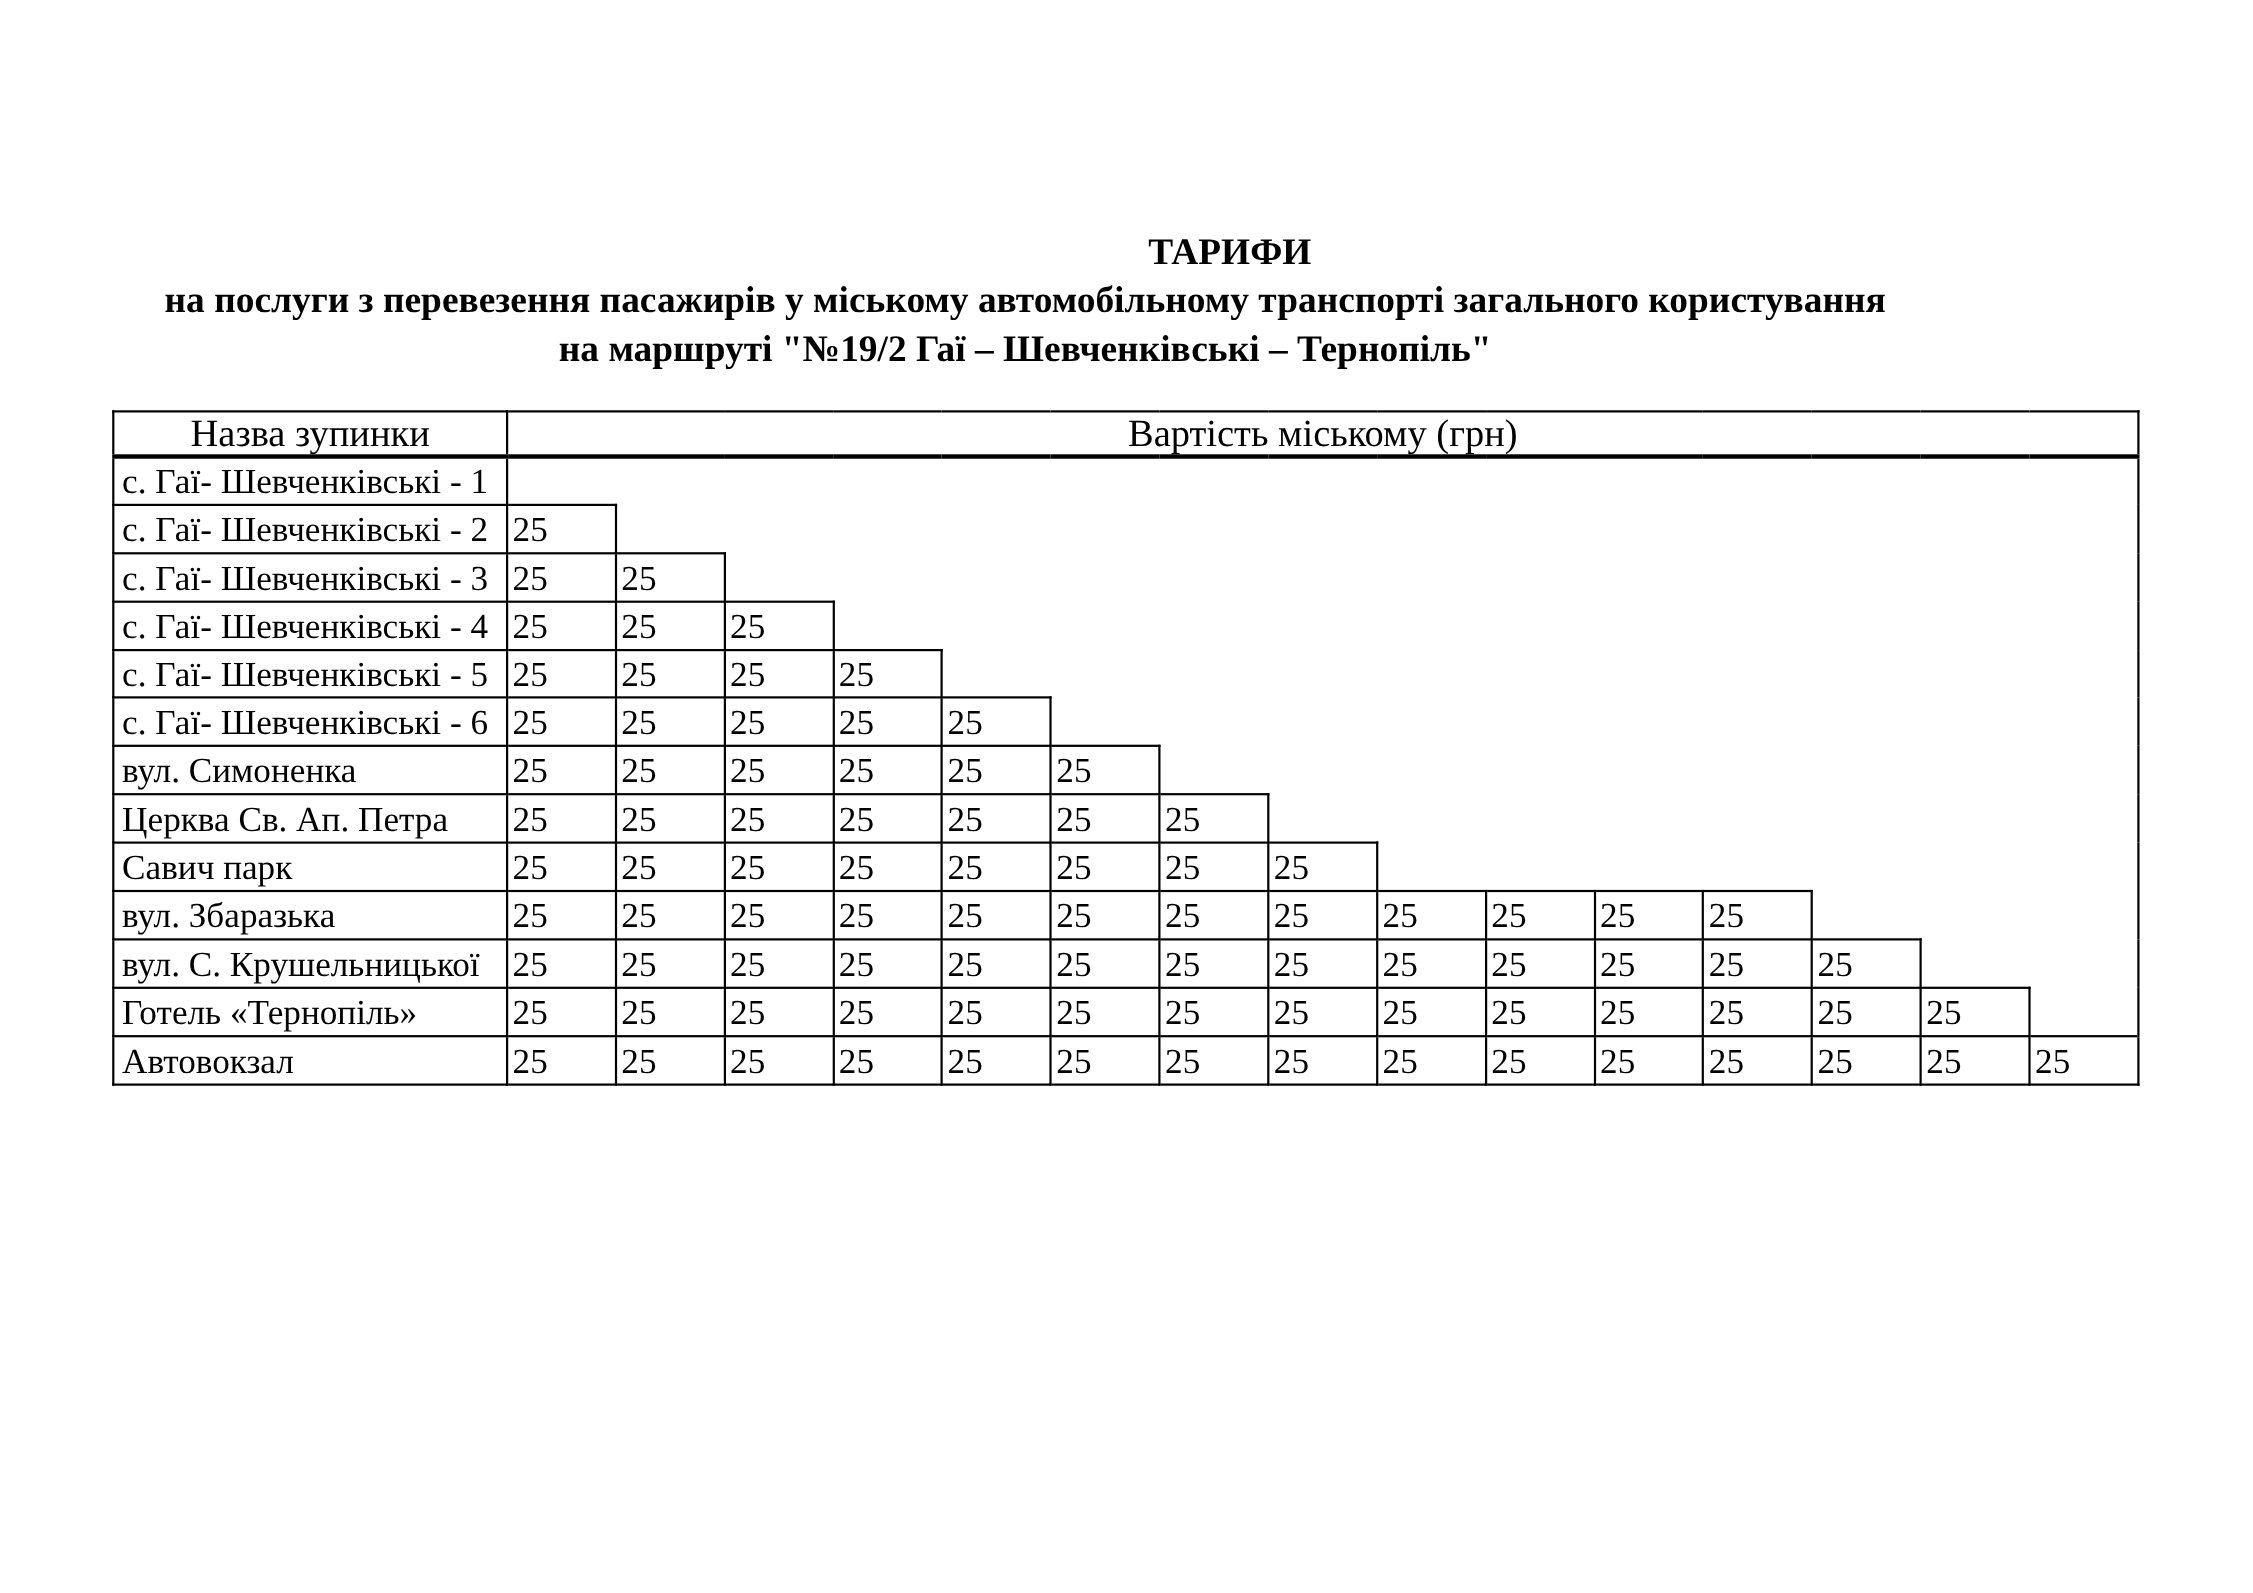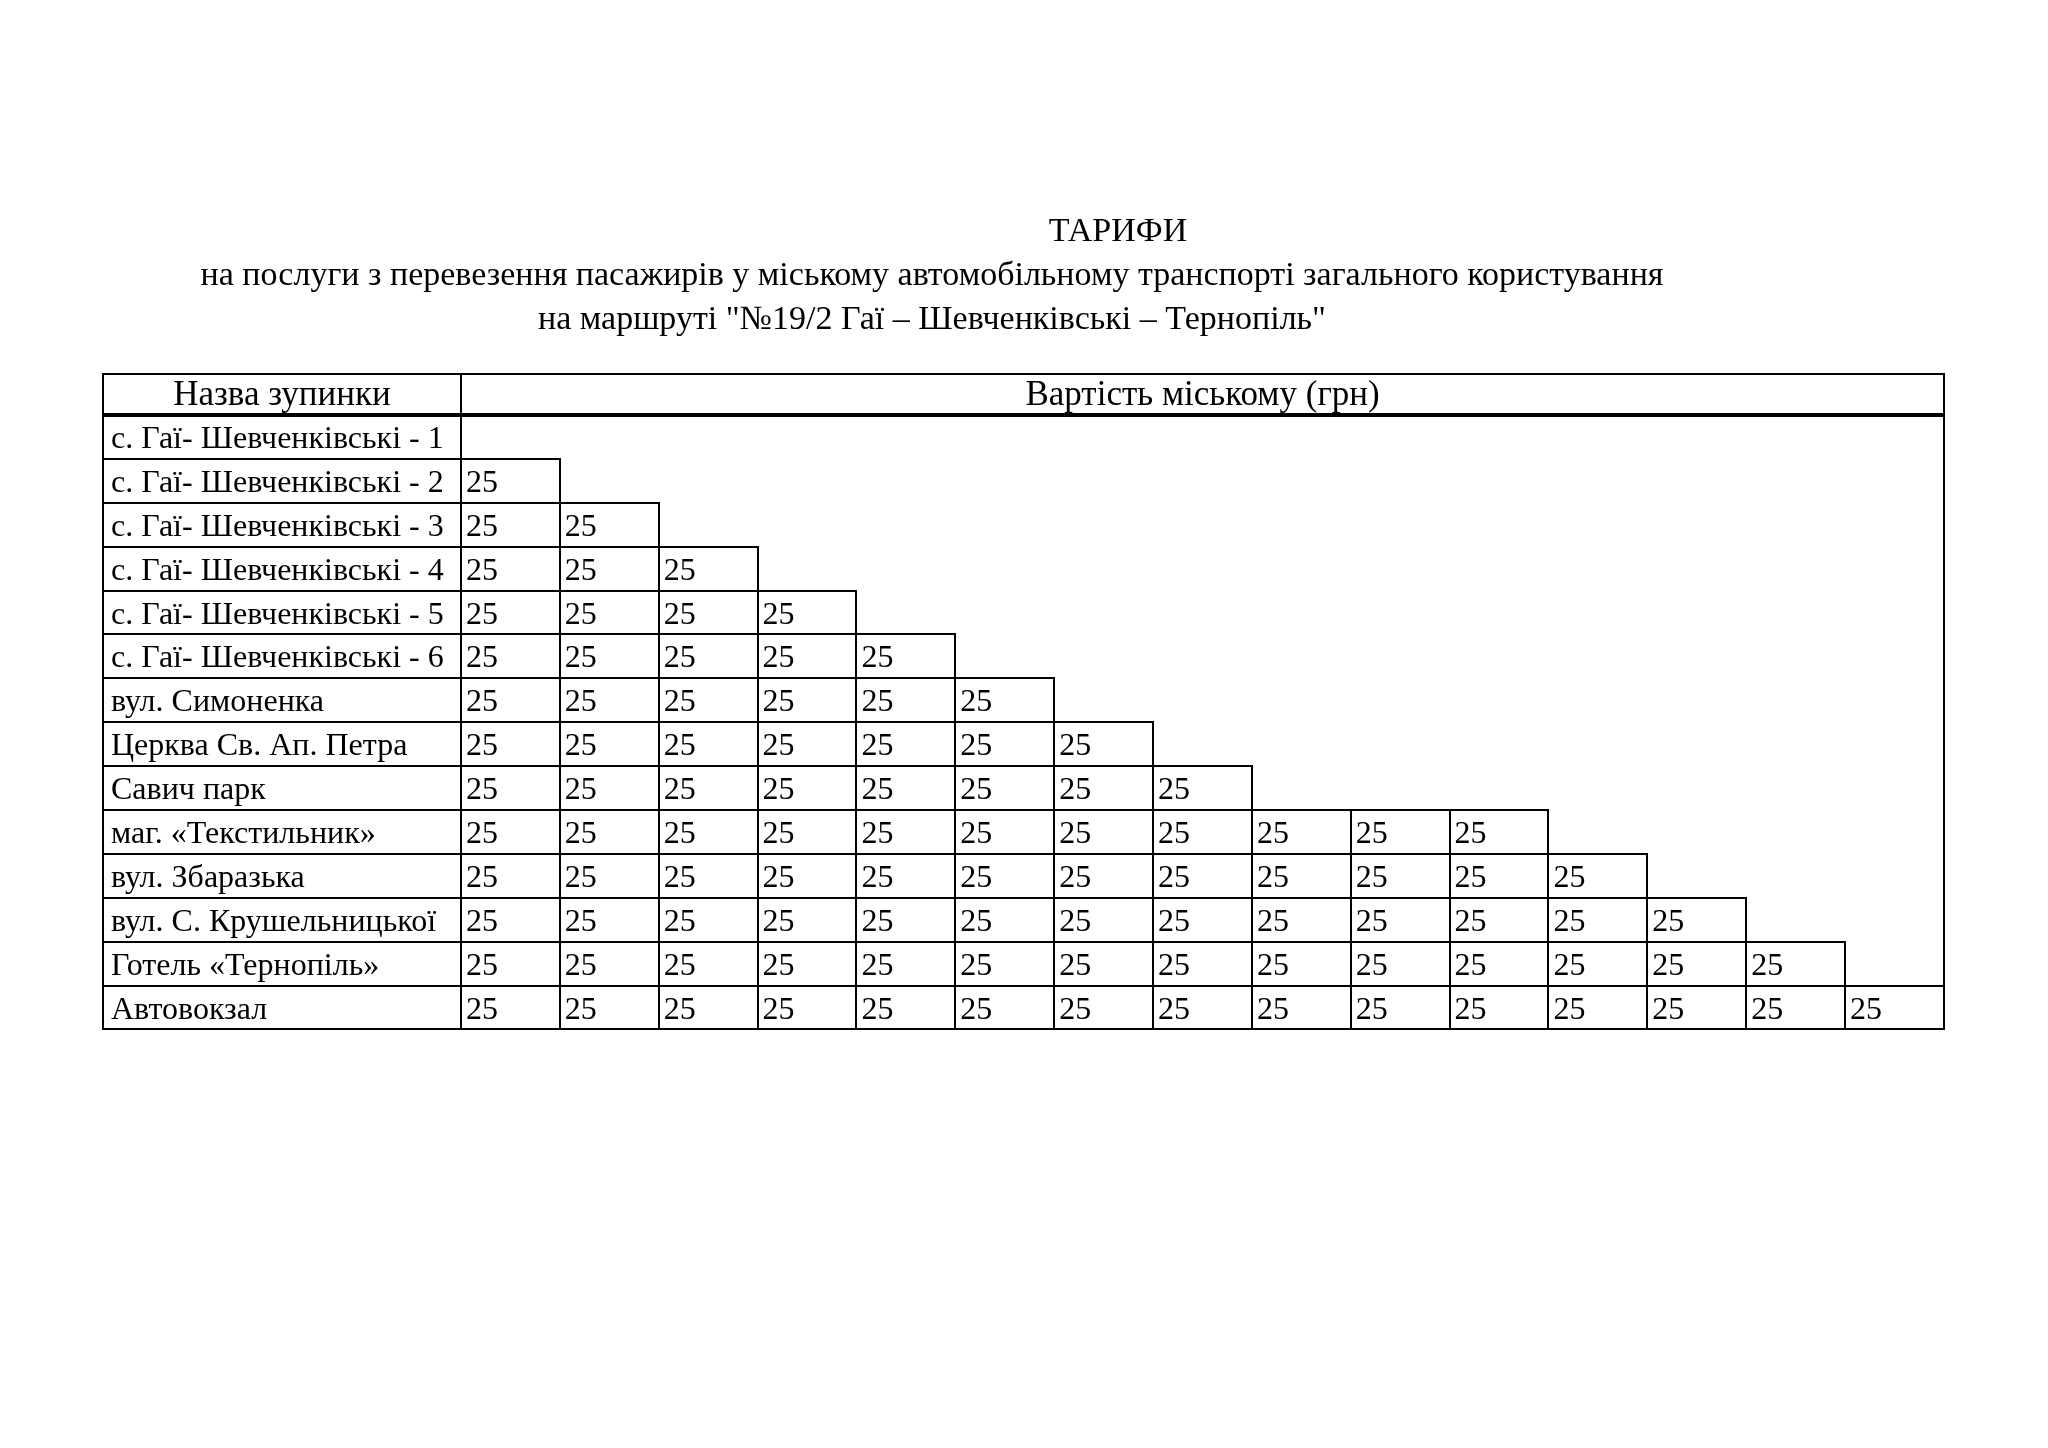--- a/index.html
+++ b/index.html
@@ -12,21 +12,21 @@
       color: #000000;
       font-family: "Liberation Serif", serif;
       overflow: hidden;
     }
     .heading {
       position: absolute;
       top: 208px;
       left: 0;
       width: 1864px;
       text-align: center;
-      font-weight: normal;
+      font-weight: bold;
       font-size: 34px;
       line-height: 44px;
       color: #000000;
       white-space: nowrap;
     }
     .heading .l1 { position: relative; left: 186px; }
     table.tariff {
       position: absolute;
       left: 102px;
       top: 373px;
@@ -168,35 +168,20 @@
           <td class="fare">25</td>
           <td class="fare">25</td>
           <td class="fare">25</td>
           <td class="fare">25</td>
           <td class="fare">25</td>
           <td class="fare">25</td>
           <td class="fare">25</td>
           <td class="void" colspan="7"></td>
         </tr>
         <tr>
-          <td class="name">маг. «Текстильник»</td>
-          <td class="fare">25</td>
-          <td class="fare">25</td>
-          <td class="fare">25</td>
-          <td class="fare">25</td>
-          <td class="fare">25</td>
-          <td class="fare">25</td>
-          <td class="fare">25</td>
-          <td class="fare">25</td>
-          <td class="fare">25</td>
-          <td class="fare">25</td>
-          <td class="fare">25</td>
-          <td class="void" colspan="4"></td>
-        </tr>
-        <tr>
           <td class="name">вул. Збаразька</td>
           <td class="fare">25</td>
           <td class="fare">25</td>
           <td class="fare">25</td>
           <td class="fare">25</td>
           <td class="fare">25</td>
           <td class="fare">25</td>
           <td class="fare">25</td>
           <td class="fare">25</td>
           <td class="fare">25</td>

